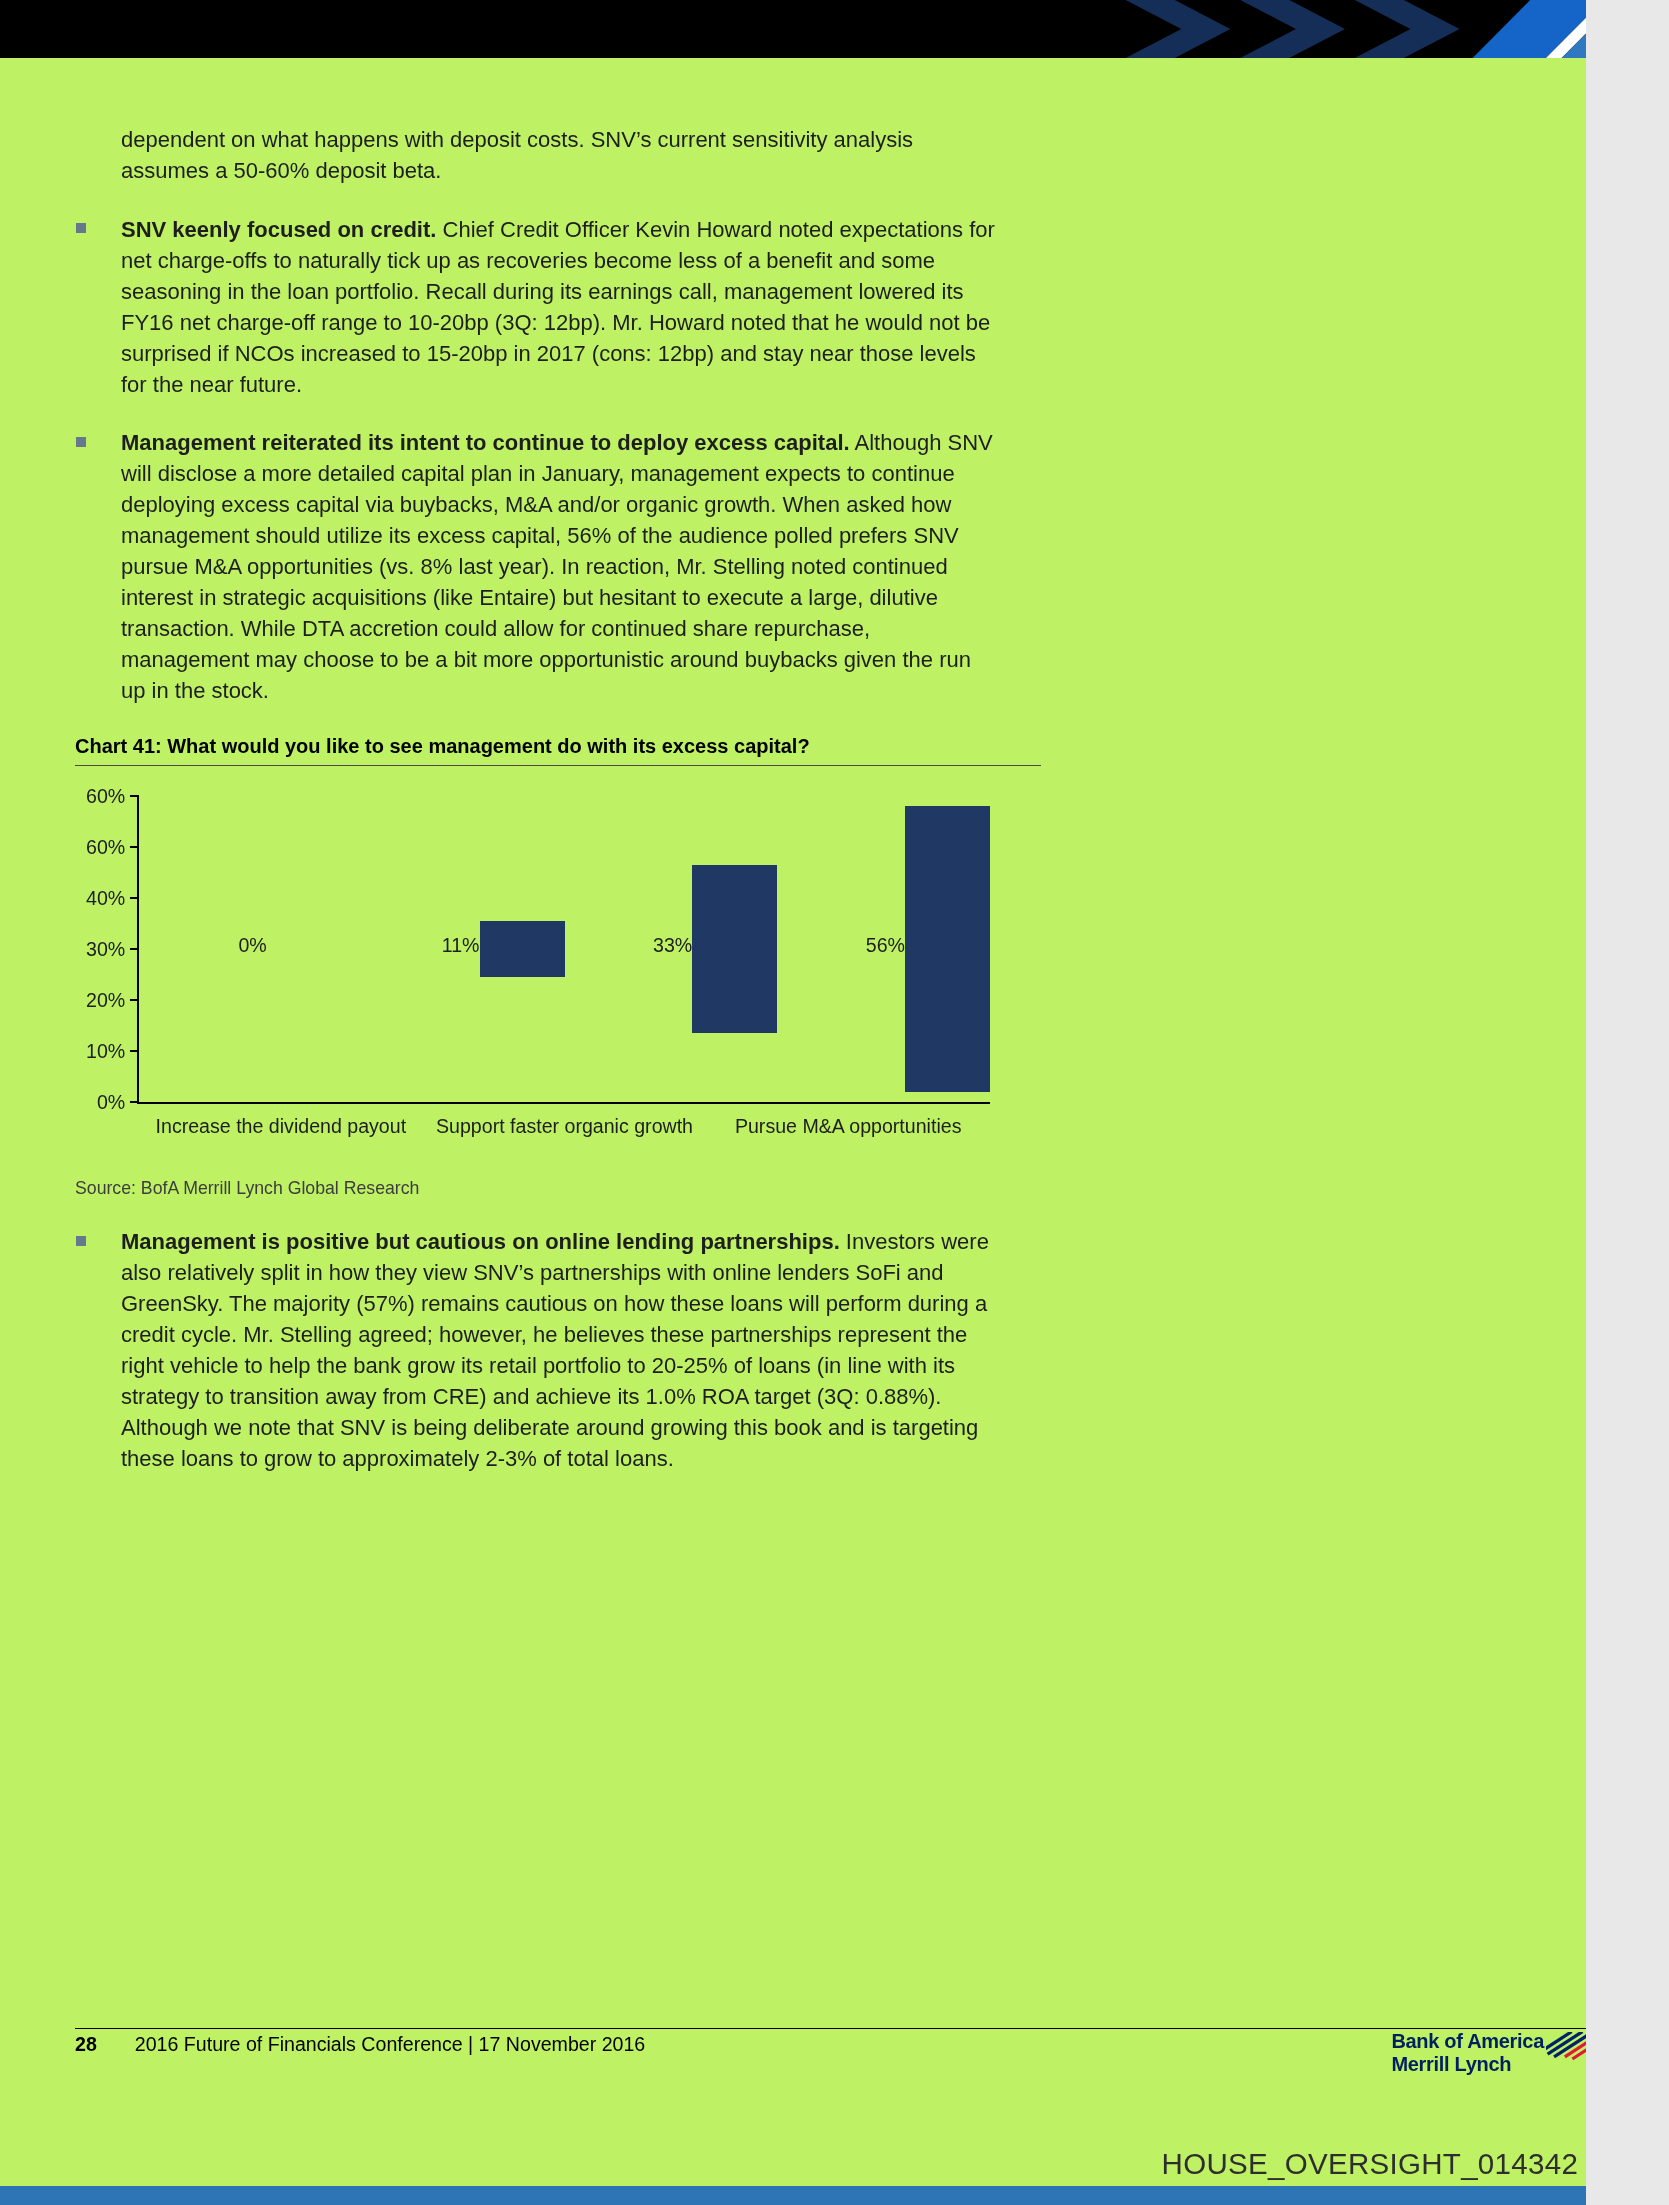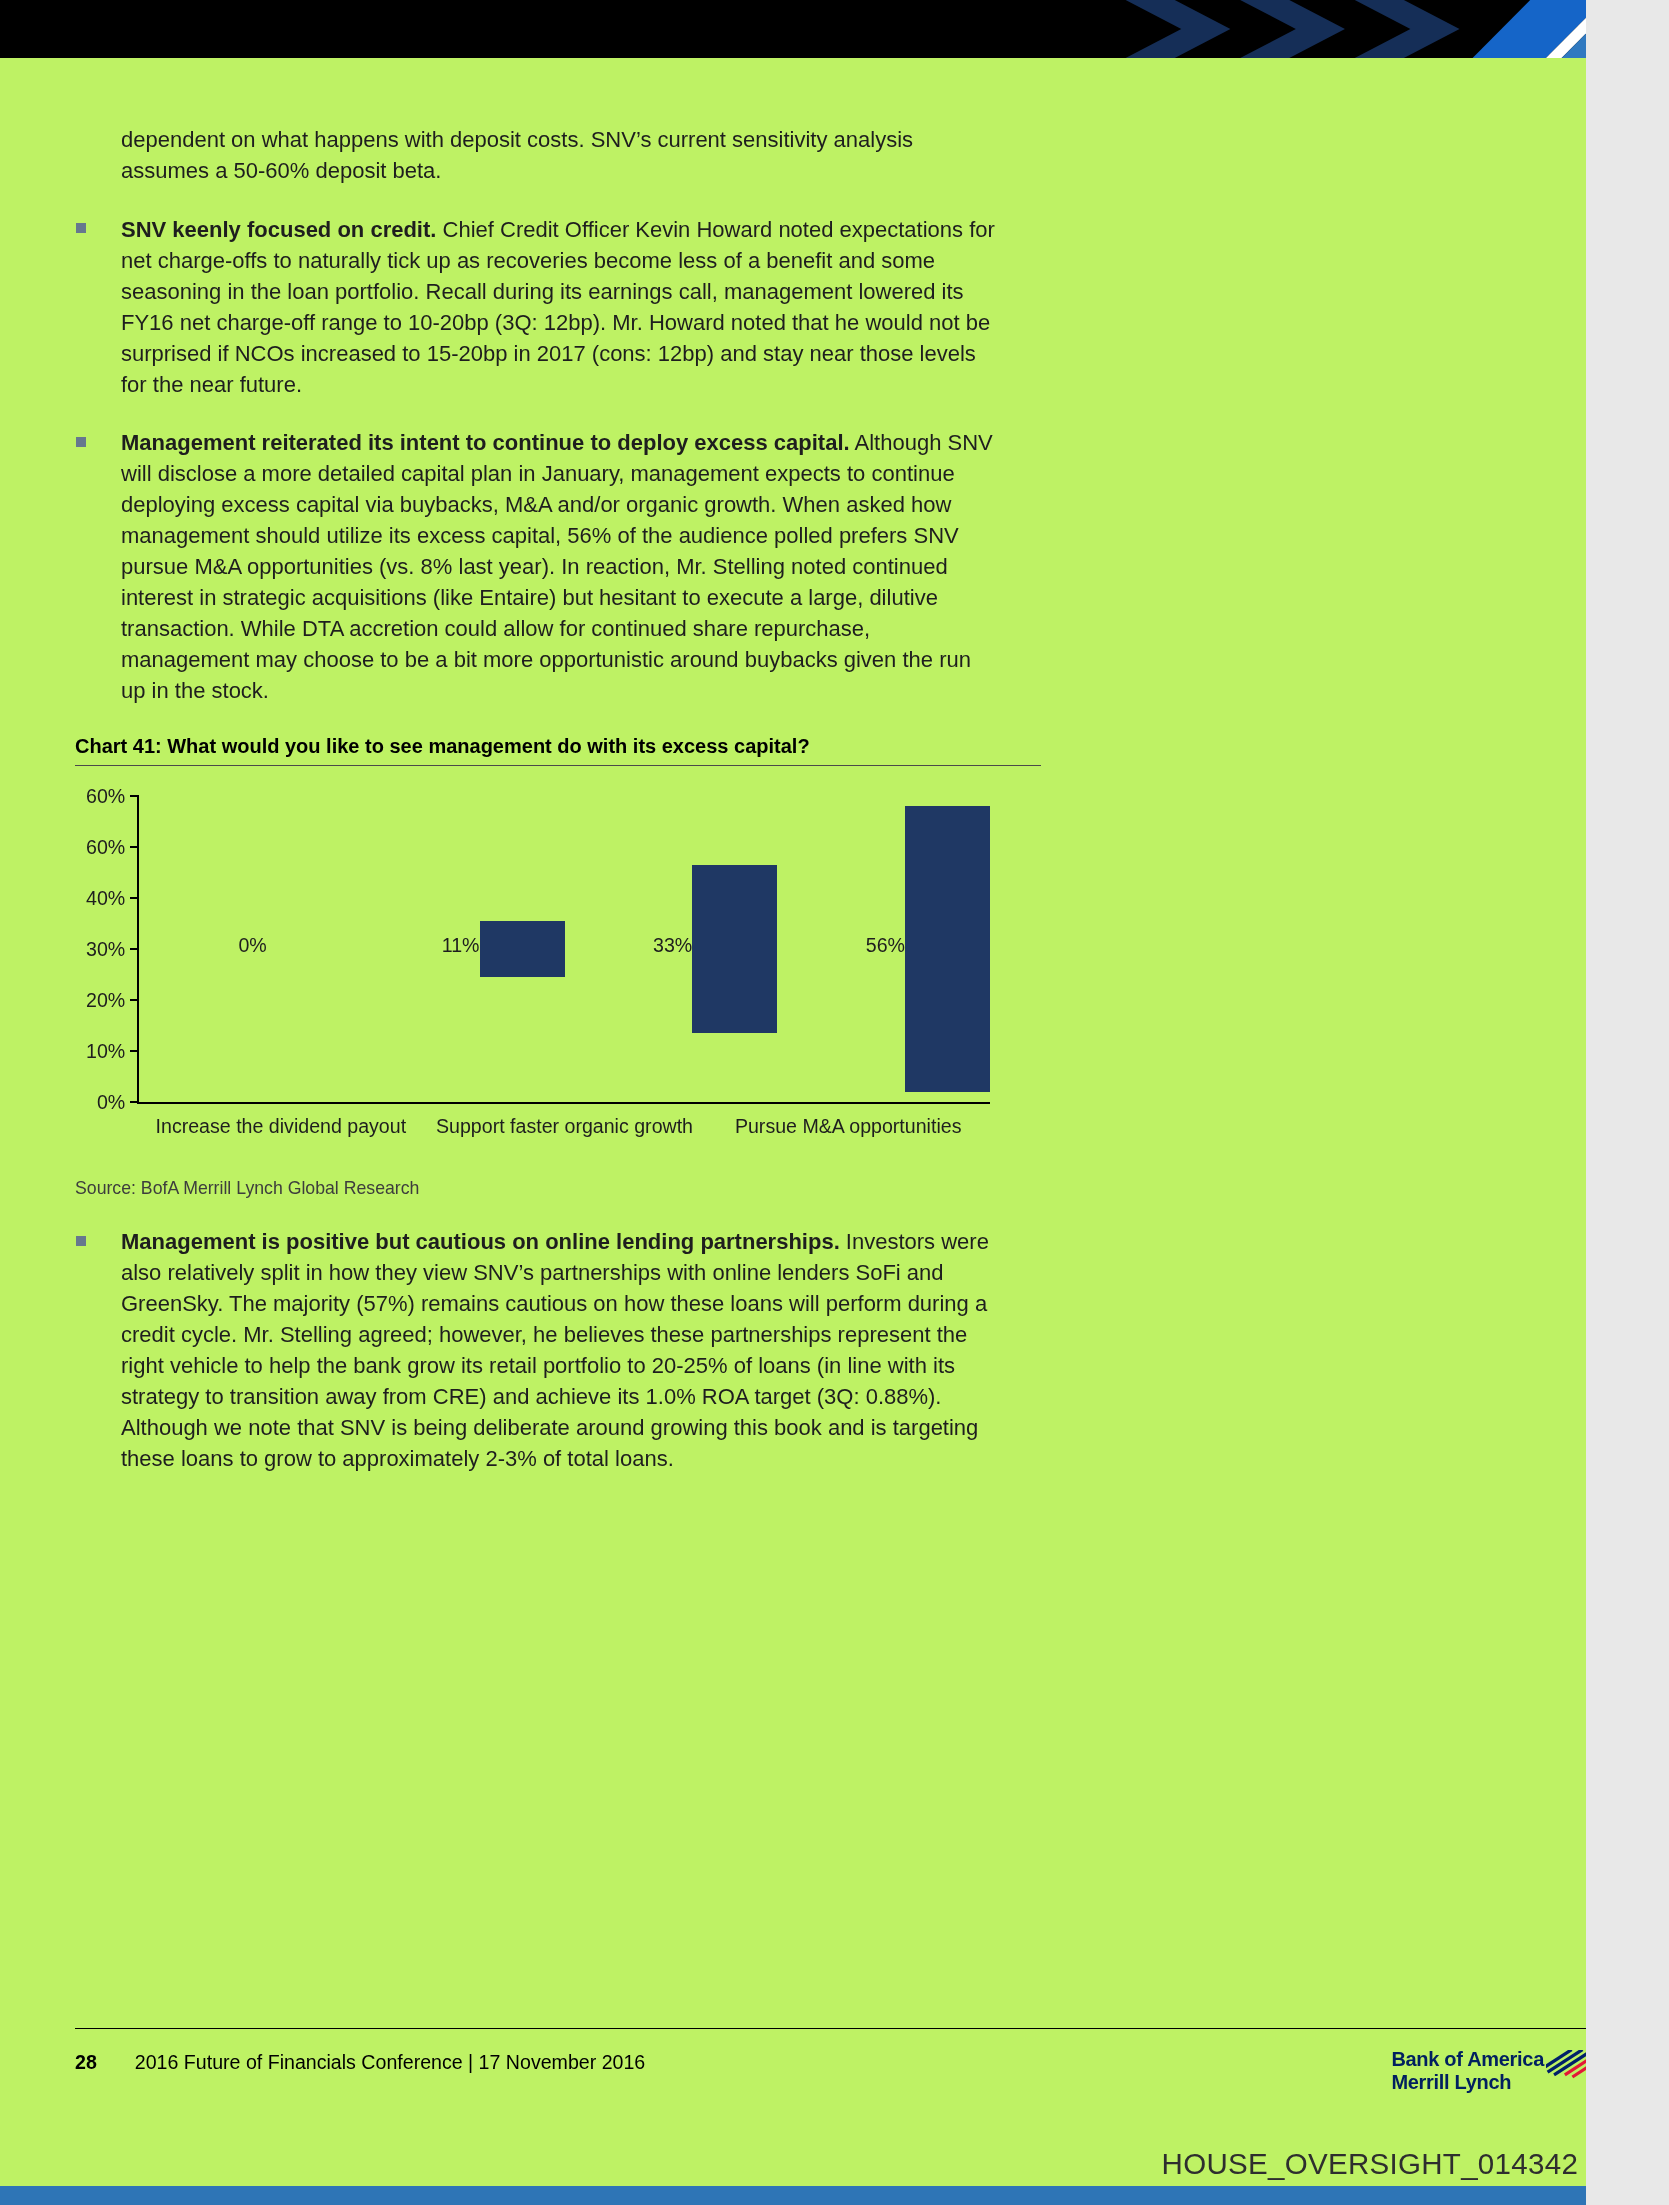--- a/index.html
+++ b/index.html
@@ -40,21 +40,21 @@
   .bar-col { flex:1; height:100%; display:flex; flex-direction:row; justify-content:flex-end; align-items:center; }
   .bar-label { font-size:19.6px; color:#1e1e1e; margin-bottom:5.2px; }
   .bar { width:85px; }
   .cat-row { display:flex; width:851px; margin-left:64px; margin-top:10.5px; }
   .cat-label { flex:1; text-align:center; font-size:19.6px; line-height:1.32; padding:0 9.2px; box-sizing:border-box; color:#1e1e1e; }
   .chart-source { margin-top:38px; font-size:17.7px; color:#3d3d3d; }
 
   
   .footer {
     position:absolute; left:75px; top:2028px; width:1519px;
-    border-top:1.3px solid #000; padding-top:22px;
+    border-top:1.3px solid #000; padding-top:4px;
   }
   .footer-row { display:flex; align-items:flex-start; }
   .page-num { font-weight:bold; font-size:19.6px; color:#000; }
   .footer-text { margin-left:38px; font-size:19.6px; color:#000; }
   .logo { margin-left:auto; display:flex; align-items:flex-start; gap:2px; margin-top:-2.6px; }
   .logo-text { text-align:left; font-weight:bold; color:#01205f; font-size:20px; line-height:1.15; letter-spacing:-0.3px; }
   .logo svg { display:block; margin-top:1.3px; }
 
   .watermark {
     position:absolute; right:7.9px; bottom:23.6px;

